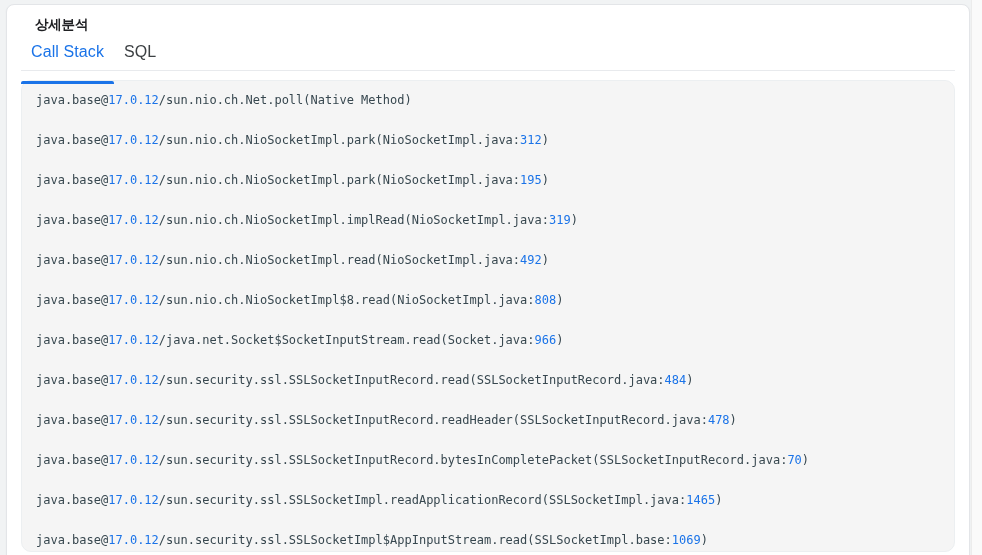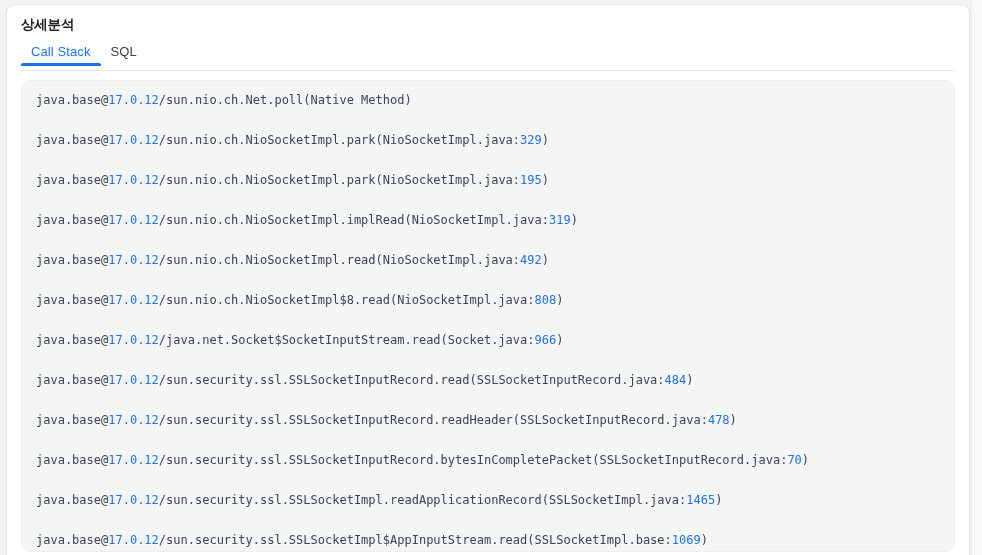--- a/index.html
+++ b/index.html
@@ -34,20 +34,21 @@
     overflow: hidden;
   }
 
   .card-title {
     font-size: 13.5px;
     font-weight: bold;
     color: #202124;
     letter-spacing: -0.2px;
     padding: 11px 0 0 14px;
     line-height: 18px;
+    margin-left: 14px;
   }
 
   
   .tabbar {
     position: relative;
     margin: 9px 0 0 0;
     padding: 0 0 0 14px;
     height: 28px;
     display: flex;
     align-items: flex-start;
@@ -56,23 +57,23 @@
     content: "";
     position: absolute;
     left: 14px;
     right: 14px;
     bottom: 0;
     height: 1px;
     background: #e8eaed;
   }
   .tab {
     position: relative;
-    font-size: 13px;
+    font-size: 16px;
     line-height: 16px;
-    padding: 1px 10px 6px 10px;
+    padding: 1px 10px 24px 10px;
     color: #3c4043;
     cursor: pointer;
     white-space: nowrap;
     letter-spacing: 0.1px;
   }
   .tab.active {
     color: #1a73e8;
     font-weight: normal;
   }
   .tab.active::after {
@@ -144,21 +145,21 @@
       <div class="tab active">
         <span>Call Stack</span>
       </div>
       <div class="tab">
         <span>SQL</span>
       </div>
     </div>
 
     <div class="code-wrap">
       <div class="code" id="code-body"><span class="code-line"><span>java.base@</span><span class="ln">17.0.12</span><span>/sun.nio.ch.Net.poll(Native Method)</span></span>
-<span class="code-line"><span>java.base@</span><span class="ln">17.0.12</span><span>/sun.nio.ch.NioSocketImpl.park(NioSocketImpl.java:</span><span class="ln">329</span><span>)</span></span>
+<span class="code-line"><span>java.base@</span><span class="ln">17.0.12</span><span>/sun.nio.ch.NioSocketImpl.park(NioSocketImpl.java:</span><span class="ln">312</span><span>)</span></span>
 <span class="code-line"><span>java.base@</span><span class="ln">17.0.12</span><span>/sun.nio.ch.NioSocketImpl.park(NioSocketImpl.java:</span><span class="ln">195</span><span>)</span></span>
 <span class="code-line"><span>java.base@</span><span class="ln">17.0.12</span><span>/sun.nio.ch.NioSocketImpl.implRead(NioSocketImpl.java:</span><span class="ln">319</span><span>)</span></span>
 <span class="code-line"><span>java.base@</span><span class="ln">17.0.12</span><span>/sun.nio.ch.NioSocketImpl.read(NioSocketImpl.java:</span><span class="ln">492</span><span>)</span></span>
 <span class="code-line"><span>java.base@</span><span class="ln">17.0.12</span><span>/sun.nio.ch.NioSocketImpl$8.read(NioSocketImpl.java:</span><span class="ln">808</span><span>)</span></span>
 <span class="code-line"><span>java.base@</span><span class="ln">17.0.12</span><span>/java.net.Socket$SocketInputStream.read(Socket.java:</span><span class="ln">966</span><span>)</span></span>
 <span class="code-line"><span>java.base@</span><span class="ln">17.0.12</span><span>/sun.security.ssl.SSLSocketInputRecord.read(SSLSocketInputRecord.java:</span><span class="ln">484</span><span>)</span></span>
 <span class="code-line"><span>java.base@</span><span class="ln">17.0.12</span><span>/sun.security.ssl.SSLSocketInputRecord.readHeader(SSLSocketInputRecord.java:</span><span class="ln">478</span><span>)</span></span>
 <span class="code-line"><span>java.base@</span><span class="ln">17.0.12</span><span>/sun.security.ssl.SSLSocketInputRecord.bytesInCompletePacket(SSLSocketInputRecord.java:</span><span class="ln">70</span><span>)</span></span>
 <span class="code-line"><span>java.base@</span><span class="ln">17.0.12</span><span>/sun.security.ssl.SSLSocketImpl.readApplicationRecord(SSLSocketImpl.java:</span><span class="ln">1465</span><span>)</span></span>
 <span class="code-line"><span>java.base@</span><span class="ln">17.0.12</span><span>/sun.security.ssl.SSLSocketImpl$AppInputStream.read(SSLSocketImpl.base:</span><span class="ln">1069</span><span>)</span></span>

